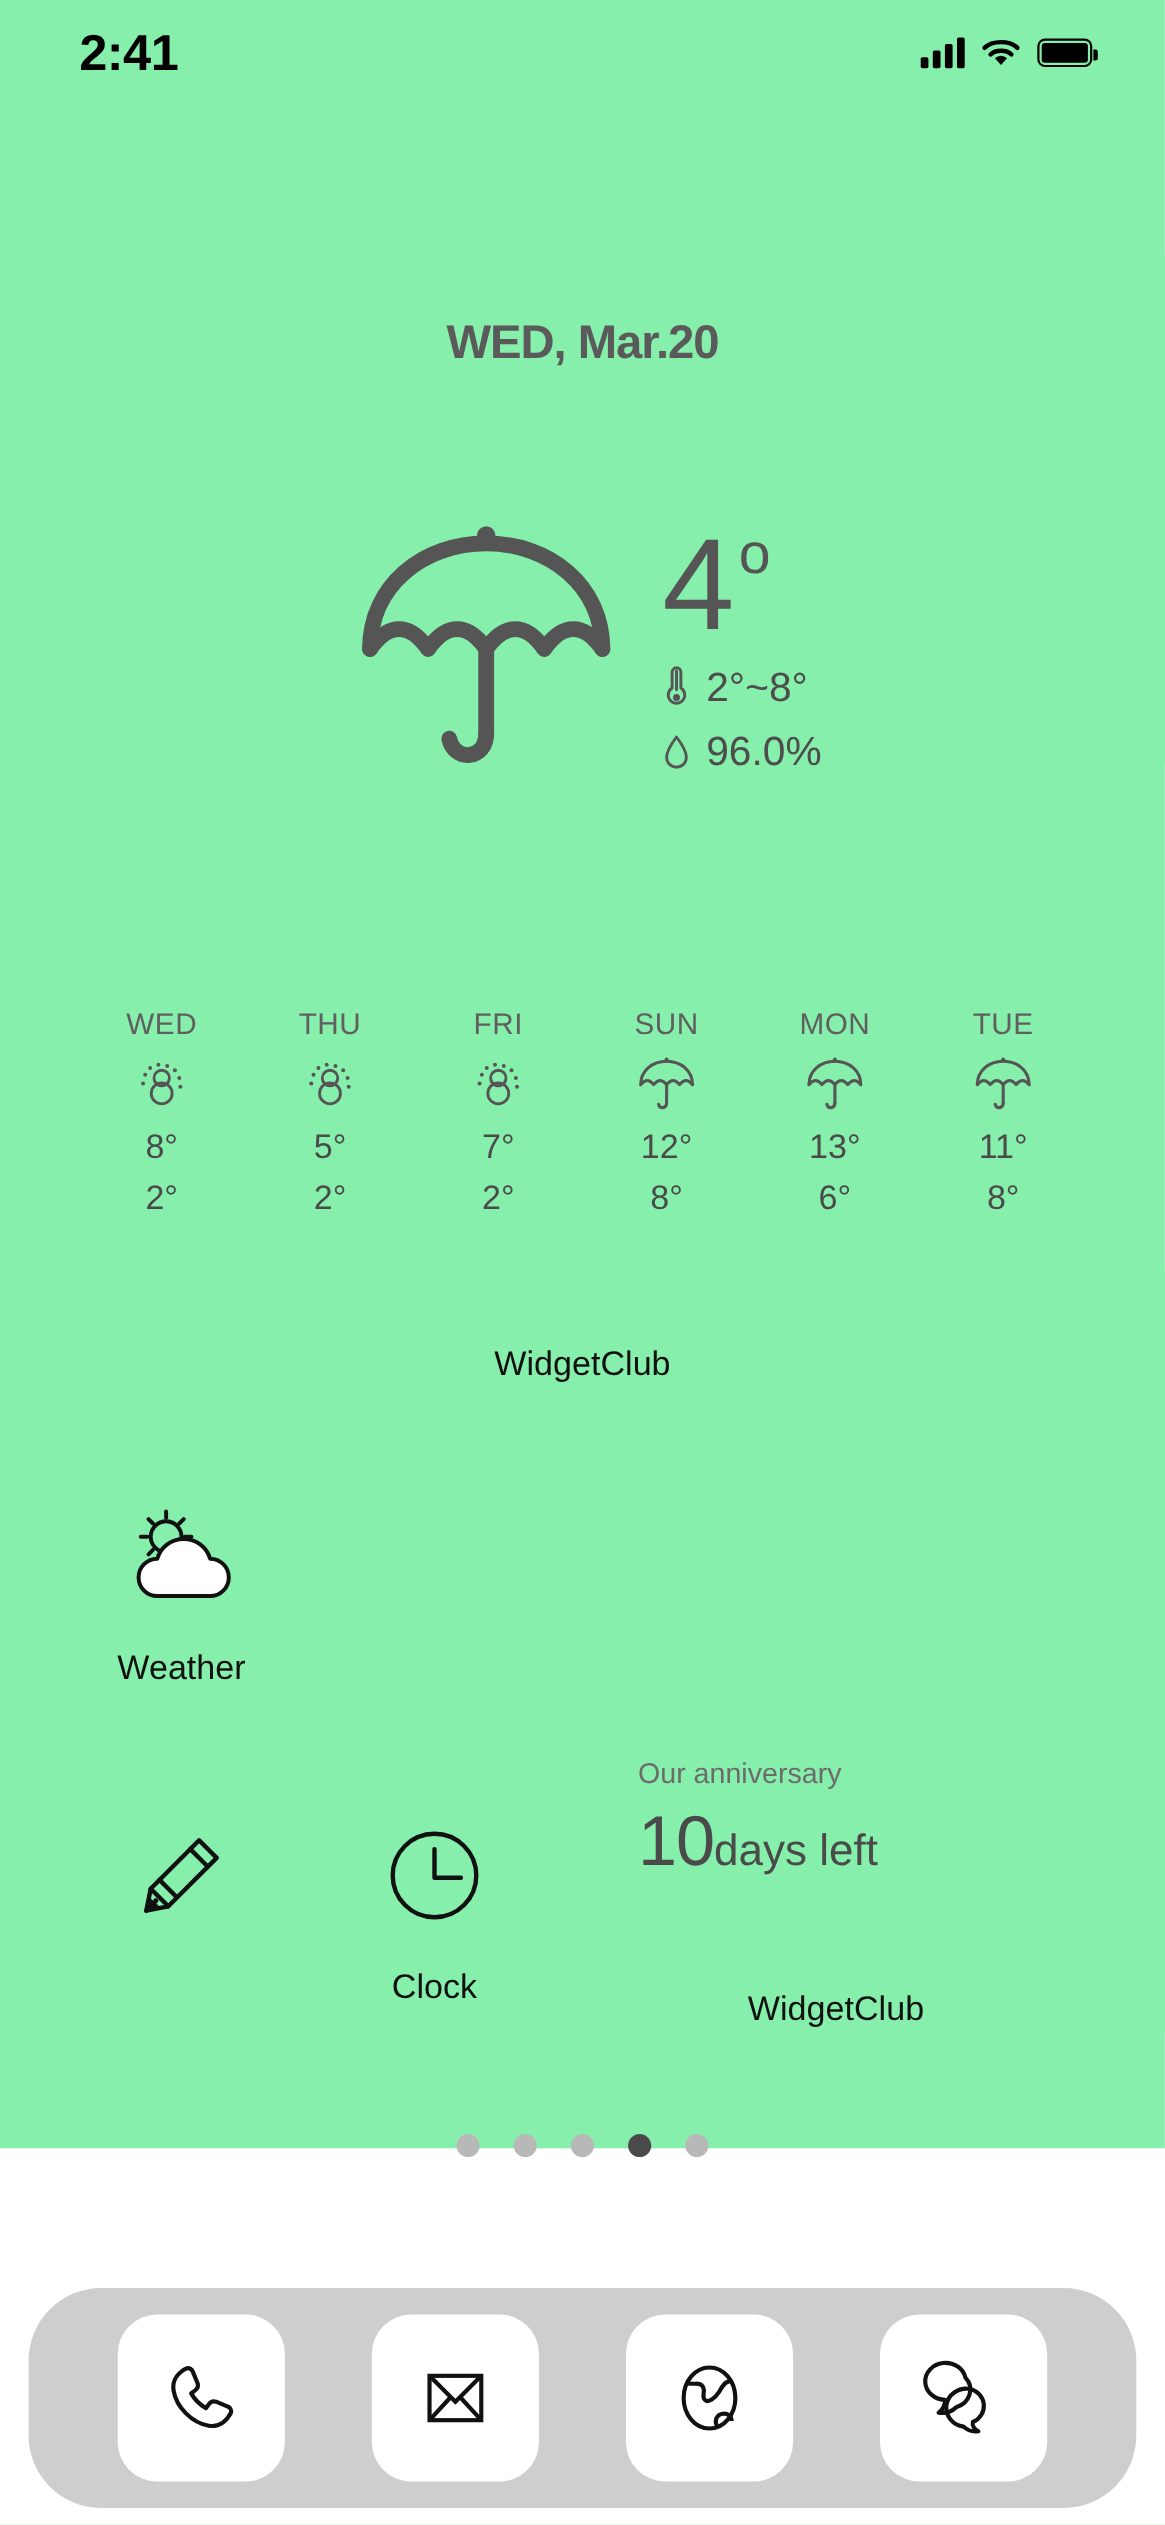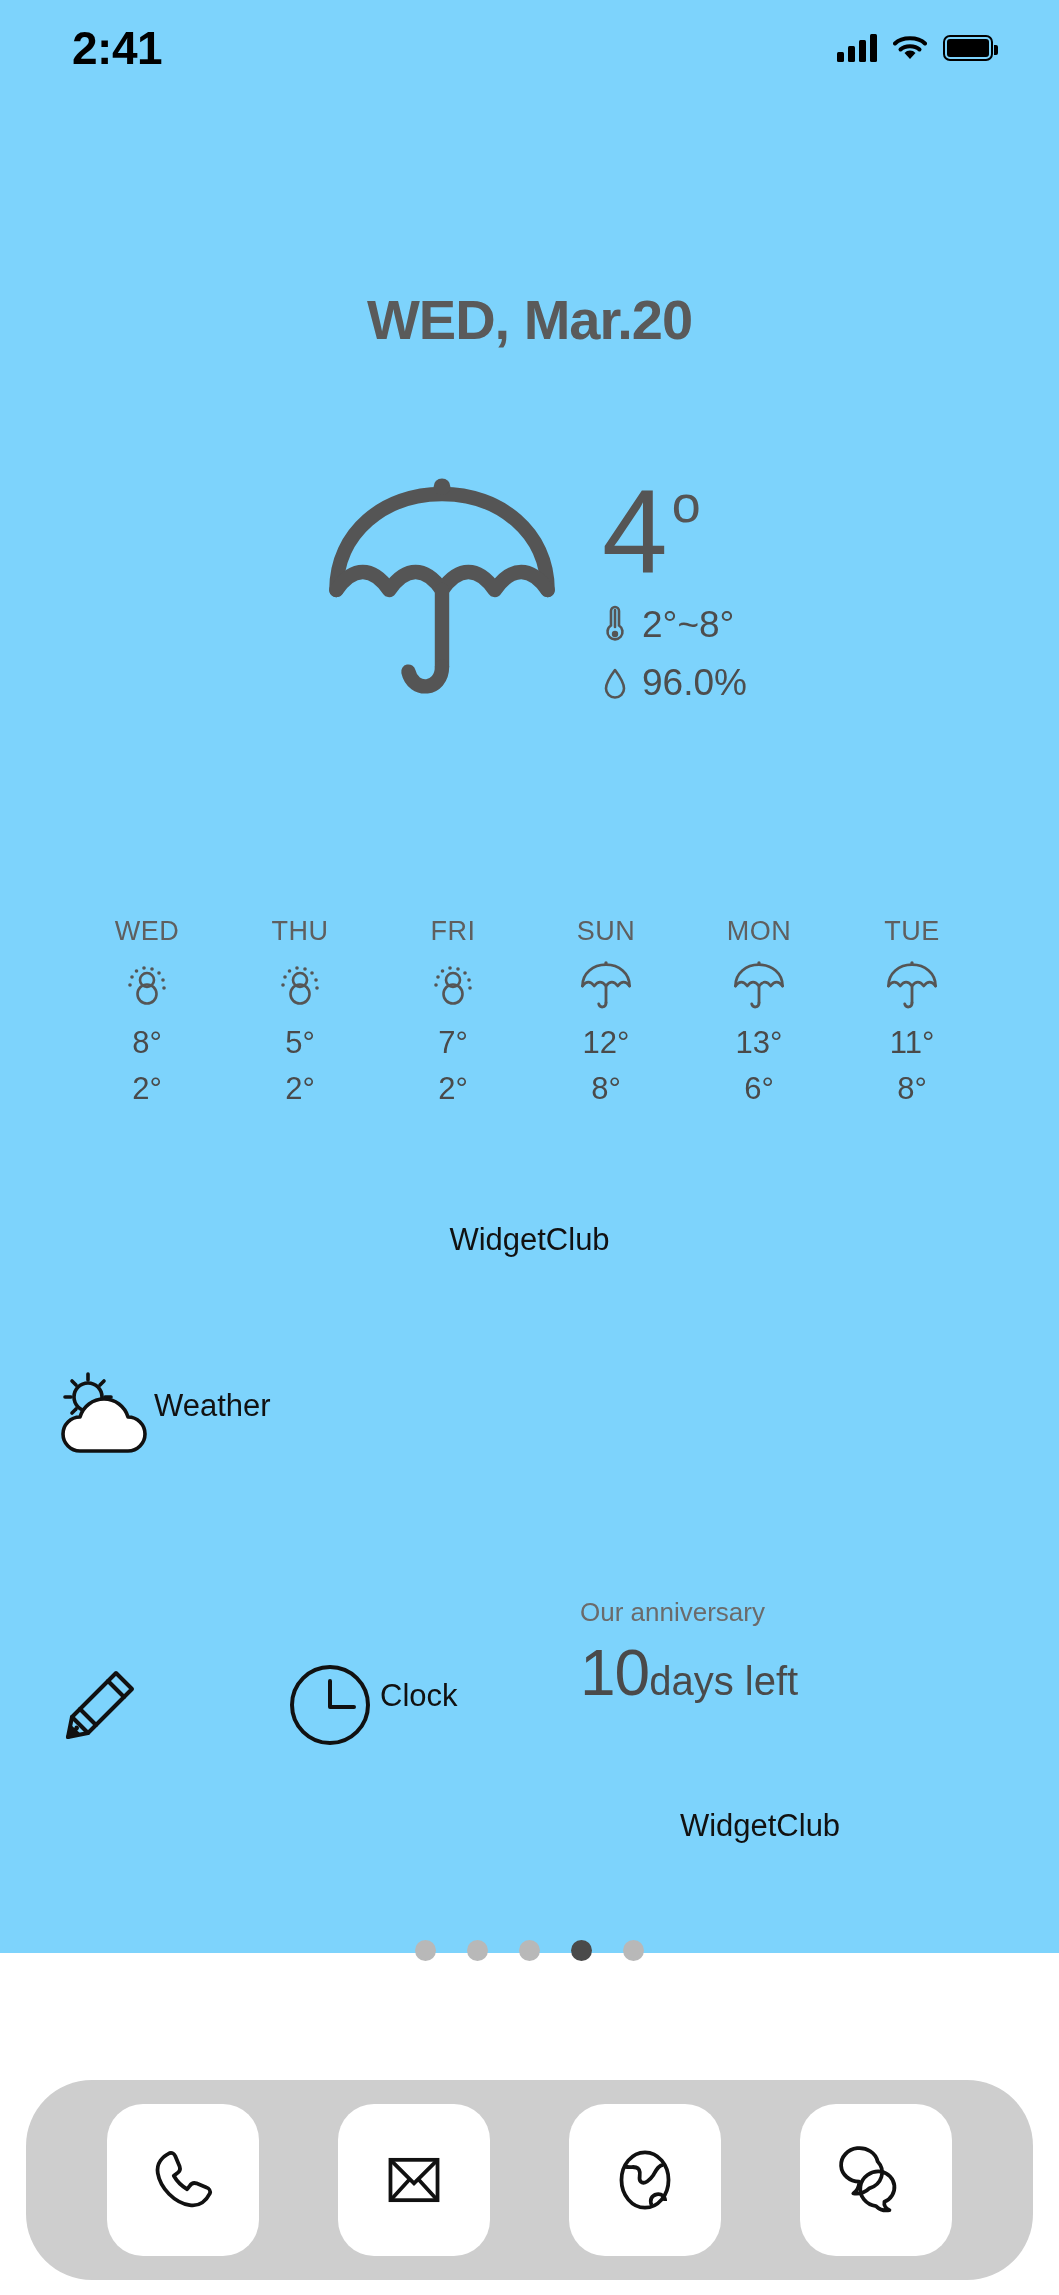--- a/index.html
+++ b/index.html
@@ -2,21 +2,21 @@
 <html><head>
 <meta charset="utf-8">
 <style>
   * { margin:0; padding:0; box-sizing:border-box; }
   html, body {
     width:1059px; height:2295px;
     background:#ffffff;
     font-family:"Liberation Sans", sans-serif;
     overflow:hidden;
   }
-  .screen { position:relative; width:1059px; height:1953px; background:#7dd3fc; }
+  .screen { position:relative; width:1059px; height:1953px; background:#86efac; }
 
   
   .statusbar {
     position:absolute; top:0; left:0; width:100%; height:96px;
     display:flex; align-items:center; justify-content:space-between;
     padding:0 66px 0 72px;
   }
   .status-time {
     font-size:46px; font-weight:600; color:#000;
     letter-spacing:-0.5px;
@@ -35,21 +35,21 @@
   }
   .batt::after{
     content:""; position:absolute; right:-7px; top:8px;
     width:4px; height:10px; background:#000; border-radius:0 2px 2px 0;
   }
   .batt span{ display:block; height:100%; width:100%; background:#000; border-radius:3px; }
 
   
   .date-title {
     position:absolute; top:287px; left:0; width:100%;
-    text-align:center; font-size:56px; font-weight:bold;
+    text-align:center; font-size:43px; font-weight:bold;
     color:#5a5a5a; letter-spacing:-1px;
   }
 
   
   .weather-widget { position:absolute; top:470px; left:0; width:100%; }
   .wx-main {
     display:flex; align-items:center; justify-content:center; gap:30px;
   }
   .wx-icon-big { width:260px; height:240px; flex:none; }
   .wx-readings { display:flex; flex-direction:column; }
@@ -76,21 +76,21 @@
   .fc-hi { font-size:31px; color:#4a4a4a; }
   .fc-lo { font-size:31px; color:#4a4a4a; margin-top:10px; }
 
   .widget-credit-weather {
     position:absolute; top:1222px; left:0; width:100%;
     text-align:center; font-size:31px; color:#111;
   }
 
   
   .app-row { position:absolute; display:flex; }
-  .app-cell { width:230px; display:flex; align-items:flex-start; }
+  .app-cell { width:230px; display:flex; flex-direction:column; align-items:center; }
   .app-ico { height:110px; display:flex; align-items:center; justify-content:center; }
   .app-label { margin-top:28px; font-size:31px; color:#111; font-weight:500; }
 
   .row-1 { top:1360px; left:50px; }
   .row-2 { top:1650px; left:50px; }
 
   
   .anniv {
     position:absolute; top:1597px; left:580px; width:360px;
   }

